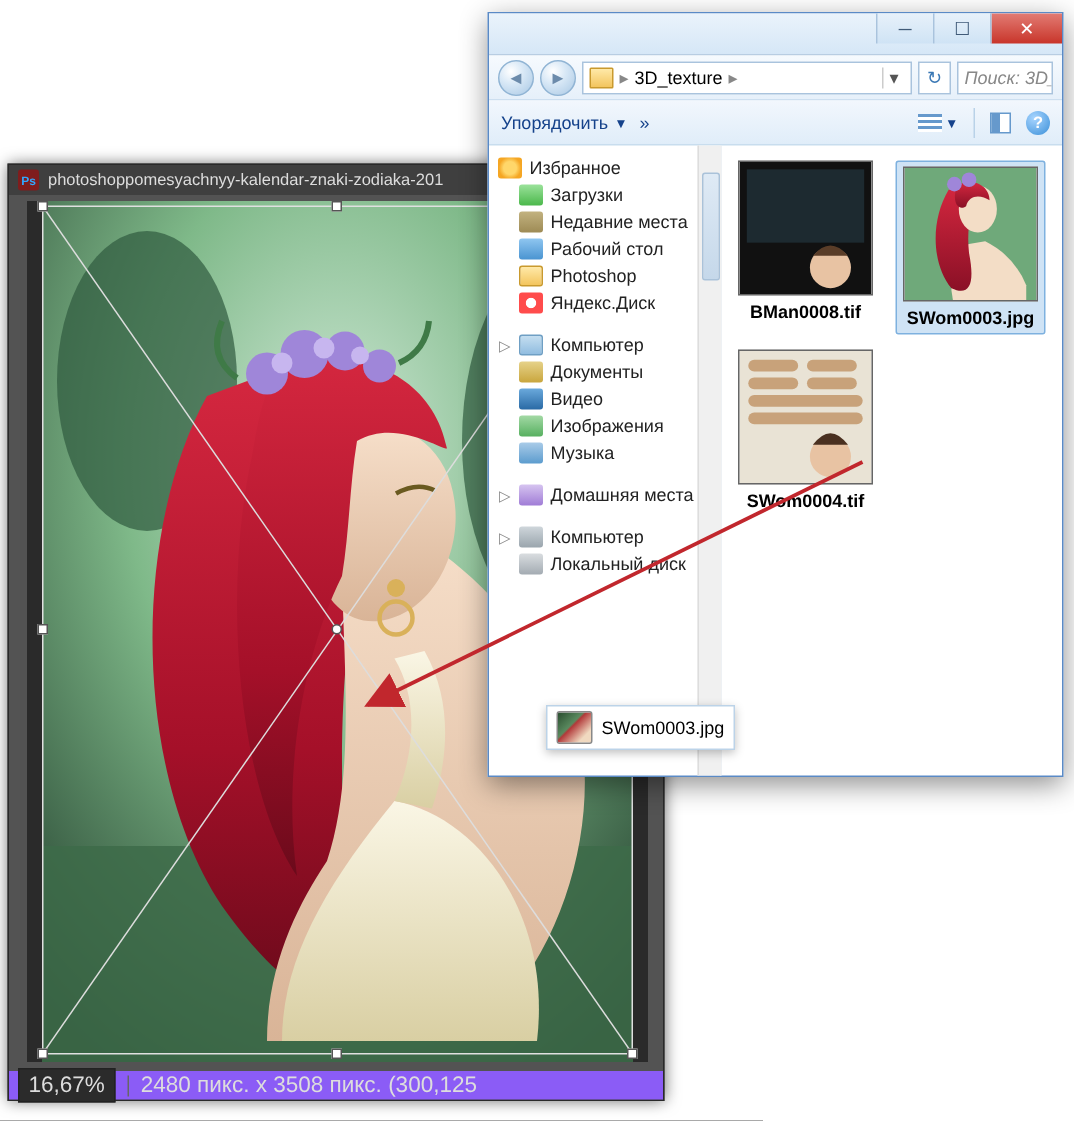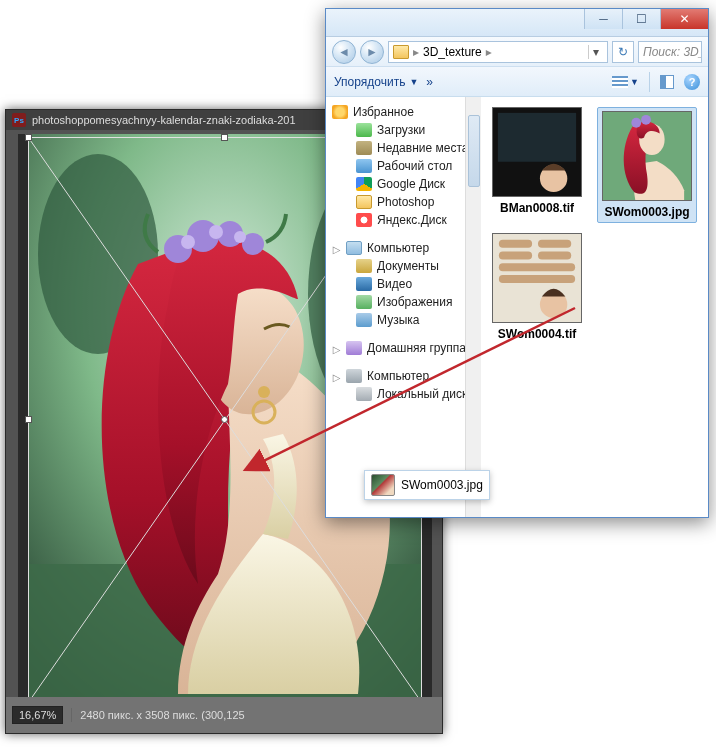--- a/index.html
+++ b/index.html
@@ -54,23 +54,23 @@
   .transform-box svg { position: absolute; inset: -1px; width: calc(100% + 2px); height: calc(100% + 2px); }
   .handle {
     position: absolute; width: 7px; height: 7px;
     background: #fff; border: 1px solid #555;
   }
   .h-nw{left:-4px;top:-4px} .h-n{left:calc(50% - 4px);top:-4px} .h-ne{right:-4px;top:-4px}
   .h-w{left:-4px;top:calc(50% - 4px)} .h-c{left:calc(50% - 4px);top:calc(50% - 4px)}
   .h-e{right:-4px;top:calc(50% - 4px)}
   .h-sw{left:-4px;bottom:-4px} .h-s{left:calc(50% - 4px);bottom:-4px} .h-se{right:-4px;bottom:-4px}
   .ps-statusbar {
-    position: absolute; left: 0; bottom: 0; height: 36px;
-    width: 100%; background: #737373; color: #ddd;
-    font-size: 11px; display: flex; align-items: center;
+    position: absolute; left: 0; bottom: 0; height: 19px;
+    width: 100%; background: #8b5cf6; color: #ddd;
+    font-size: 15px; display: flex; align-items: center;
     padding: 0 6px; gap: 4px;
   }
   .ps-zoom { background: #2b2b2b; padding: 2px 6px; border: 1px solid #222; }
   .ps-split { width: 1px; height: 14px; background: #666; margin: 0 4px;}
 
   
   .win-window {
     position: absolute; left: 325px; top: 8px;
     width: 384px; height: 510px;
     background: #fff;
@@ -134,21 +134,21 @@
   .win-body{position:absolute; top:88px; bottom:0; left:0; right:0; display:flex;}
   .tree{
     width:155px; border-right:1px solid #dbe7f2;
     overflow:hidden; padding:6px 0; position:relative;
   }
   .tree-scroll{position:absolute;right:0;top:0;bottom:0;width:16px;background:#f0f0f0;border-left:1px solid #ddd;}
   .tree-scroll::before{content:"";position:absolute;left:2px;top:18px;width:10px;height:70px;background:linear-gradient(#dfeaf5,#c5d8ea);border:1px solid #aac2d9;border-radius:2px;}
   .tgroup{margin-bottom:10px;}
   .titem{display:flex;align-items:flex-end;gap:5px;padding:2px 4px 2px 16px;white-space:nowrap;font-size:12px;color:#222;}
   .titem.head{padding-left:6px;}
-  .titem.sub{padding-left:30px;}
+  .titem.sub{padding-left:20px;}
   .tic{width:16px;height:14px;flex:none;border-radius:2px;}
   .tic.star{background:radial-gradient(circle,#ffd76a 40%,#f5a623 70%);}
   .tic.folder{background:linear-gradient(#ffe9a8,#f3c55e);border:1px solid #c99a2e;}
   .tic.dl{background:linear-gradient(#9be29b,#4bb84b);}
   .tic.recent{background:linear-gradient(#c2b280,#9e8b55);}
   .tic.desk{background:linear-gradient(#8fc6f0,#4a94d1);}
   .tic.gd{background:conic-gradient(#0f9d58 0 120deg,#f4b400 120deg 240deg,#4285f4 240deg);}
   .tic.yd{background:radial-gradient(circle,#fff 30%,#ff4c4c 35%);}
   .tic.lib{background:linear-gradient(#c4def0,#91bde0);border:1px solid #6f9fc4;}
   .tic.vid{background:linear-gradient(#6aa9dc,#2a6aa5);}
@@ -323,24 +323,20 @@
           </div>
           <div class="titem sub">
             <div class="tic recent"></div>
             <span>Недавние места</span>
           </div>
           <div class="titem sub">
             <div class="tic desk"></div>
             <span>Рабочий стол</span>
           </div>
           <div class="titem sub">
-            <div class="tic gd"></div>
-            <span>Google Диск</span>
-          </div>
-          <div class="titem sub">
             <div class="tic folder"></div>
             <span>Photoshop</span>
           </div>
           <div class="titem sub">
             <div class="tic yd"></div>
             <span>Яндекс.Диск</span>
           </div>
         </div>
         <div class="tgroup">
           <div class="titem head">
@@ -362,21 +358,21 @@
           </div>
           <div class="titem sub">
             <div class="tic mus"></div>
             <span>Музыка</span>
           </div>
         </div>
         <div class="tgroup">
           <div class="titem head">
             <span class="tcaret">▷</span>
             <div class="tic home"></div>
-            <span>Домашняя группа</span>
+            <span>Домашняя места</span>
           </div>
         </div>
         <div class="tgroup">
           <div class="titem head">
             <span class="tcaret">▷</span>
             <div class="tic comp"></div>
             <span>Компьютер</span>
           </div>
           <div class="titem sub">
             <div class="tic disk"></div>

